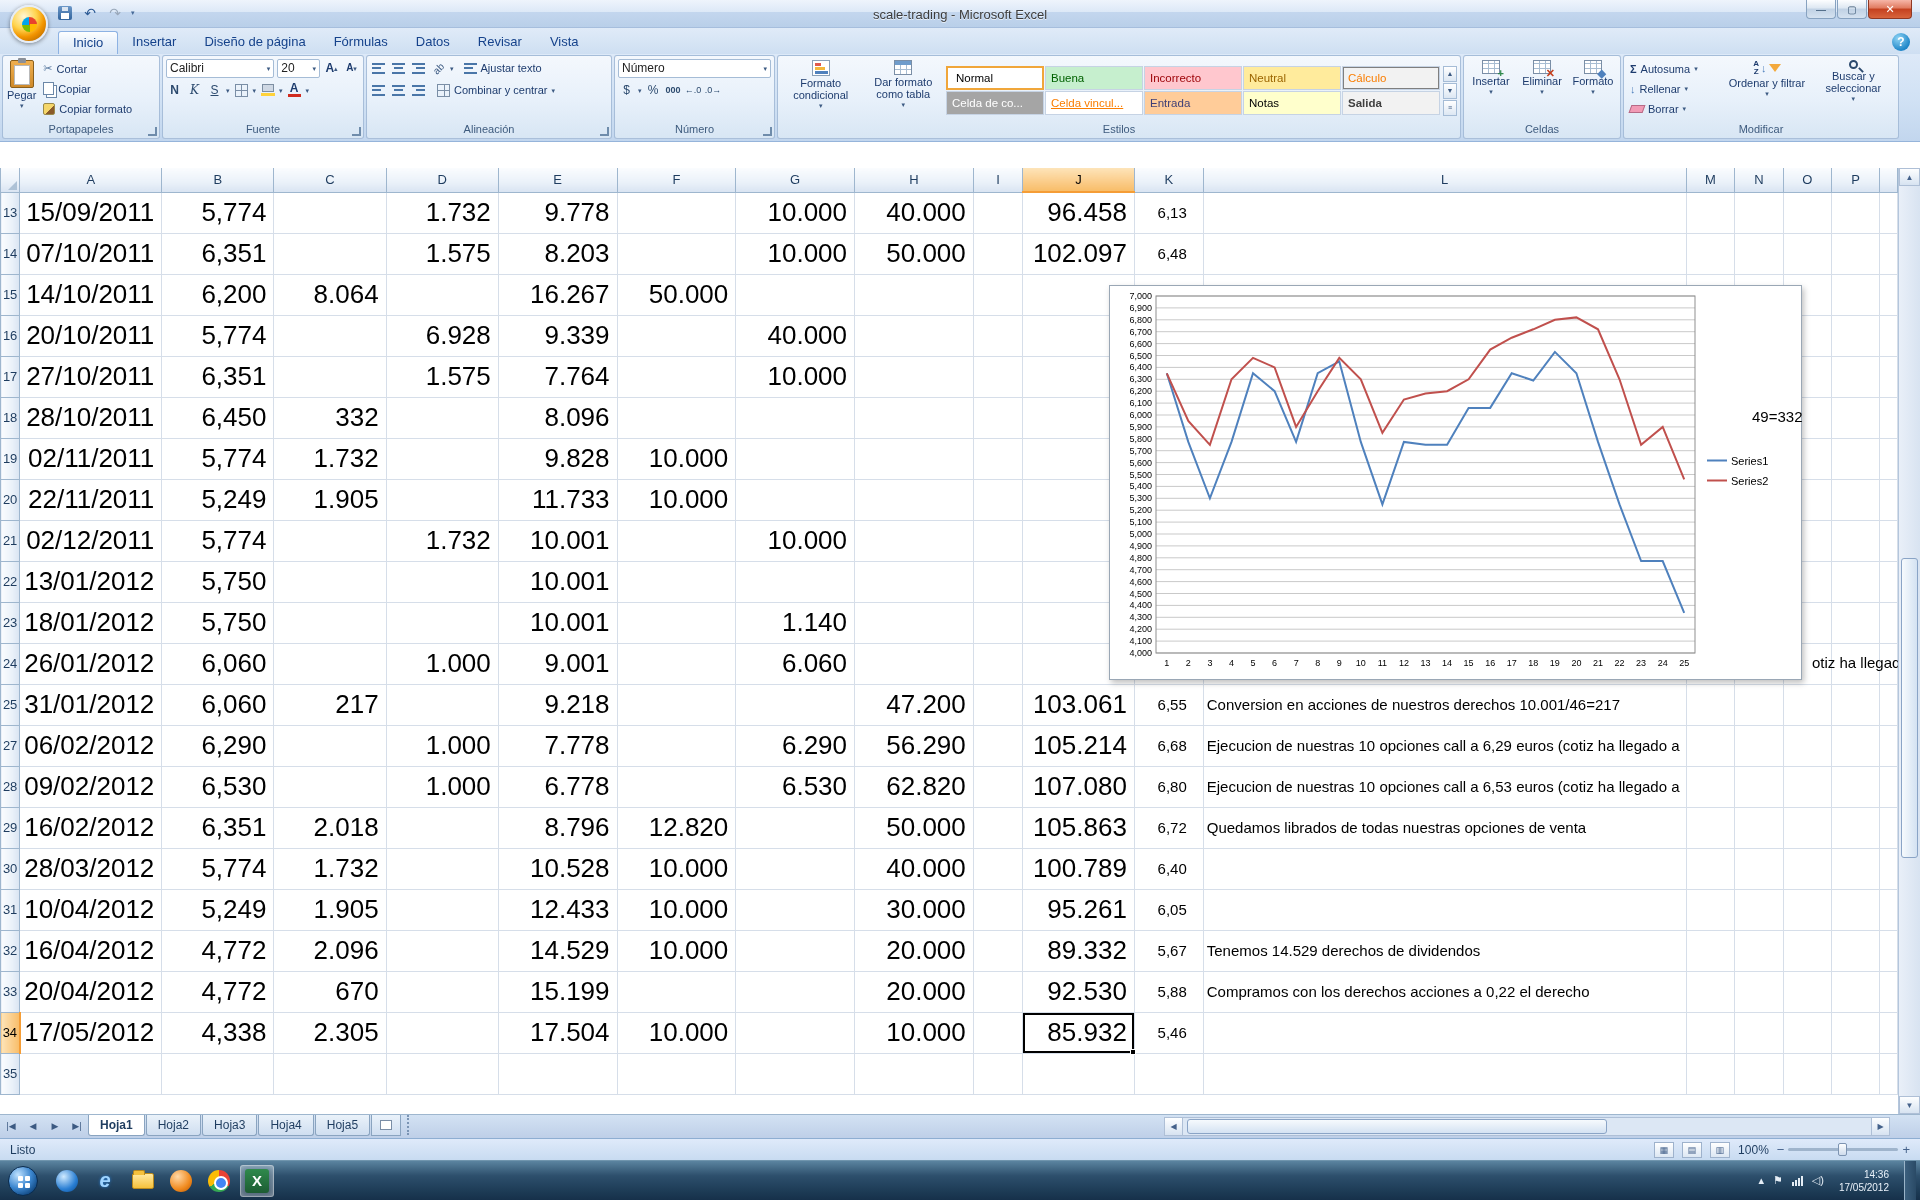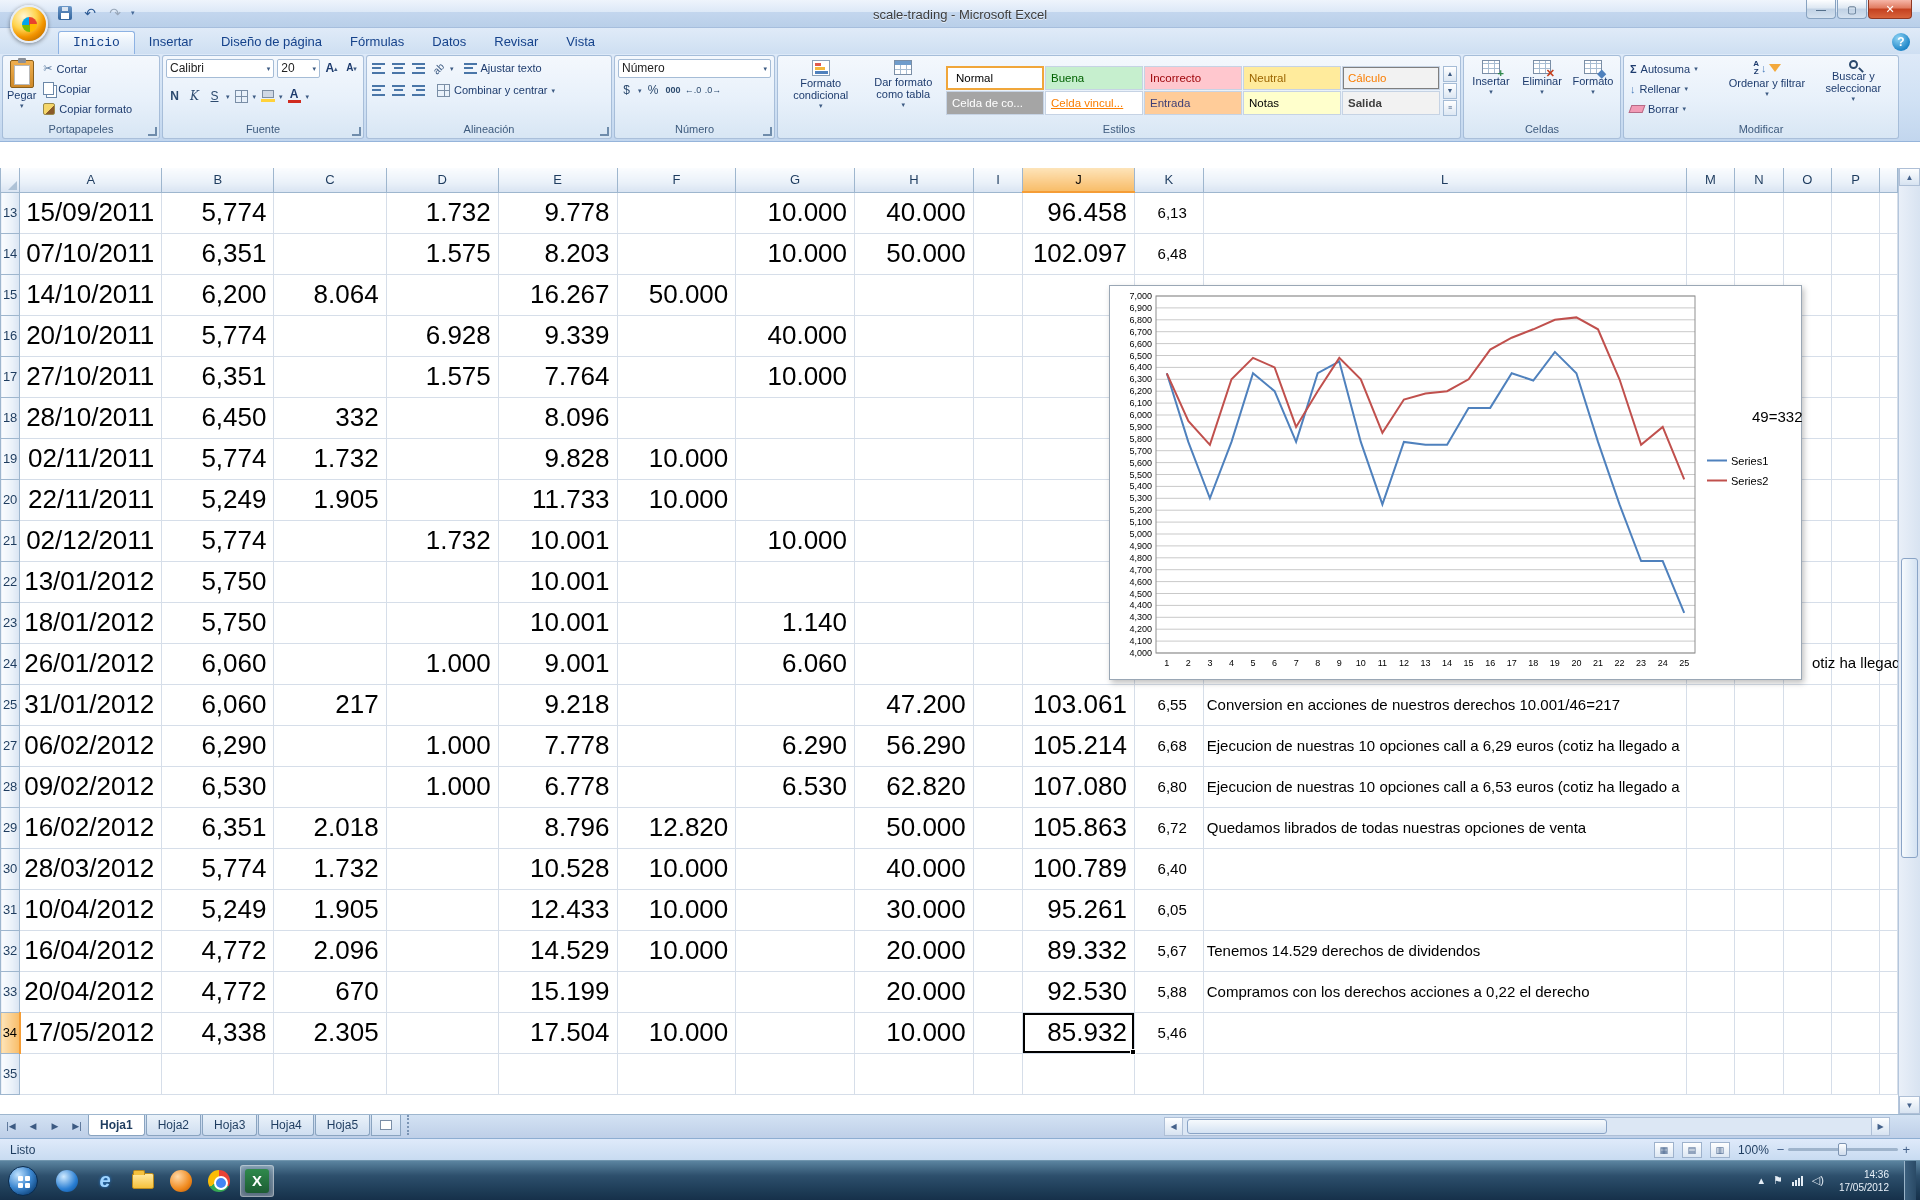--- a/index.html
+++ b/index.html
@@ -18,21 +18,21 @@
 .i-save::after{content:"";position:absolute;left:4px;top:1px;width:6px;height:4px;background:#dce6f2;}
 .qdd{font-size:7px;color:#466a98;}
 #title-text{position:absolute;left:0;right:0;top:7px;text-align:center;font-size:13px;color:#3c3c3c;text-shadow:0 1px 0 #ffffffaa;}
 #winbtns{position:absolute;right:8px;top:0;display:flex;z-index:70;}
 .winbtn{width:30px;height:19px;border:1px solid #87a2c0;border-top:none;border-radius:0 0 4px 4px;background:linear-gradient(#fdfeff,#dde7f2 45%,#c0d1e4 50%,#d5e2f0);display:flex;align-items:center;justify-content:center;font-size:10px;color:#33506e;margin-left:1px;}
 .winbtn.close{width:44px;background:linear-gradient(#f6b6a8,#e07a5f 45%,#c4401f 50%,#d8643c);color:#fff;border-color:#903823;font-size:11px;}
 
 
 #tabstrip{top:28px;height:26px;background:linear-gradient(#e0ebf8,#cedff2);display:flex;align-items:flex-end;padding-left:58px;}
 .rtab{height:23px;line-height:22px;padding:0 14px;font-size:13px;color:#15428b;border-radius:3px 3px 0 0;}
-.rtab.active{background:linear-gradient(#fdfeff,#ecf3fb 40%,#dae7f6);border:1px solid #8db2e3;border-bottom:none;font-family:Liberation Mono, monospace;}
+.rtab.active{background:linear-gradient(#fdfeff,#ecf3fb 40%,#dae7f6);border:1px solid #8db2e3;border-bottom:none;}
 #help-btn{position:absolute;right:10px;bottom:3px;width:18px;height:18px;border-radius:50%;background:radial-gradient(circle at 35% 30%,#8fd4f5,#1f86c8 70%);color:#fff;font-size:12px;font-weight:bold;text-align:center;line-height:18px;}
 
 
 #ribbon{top:54px;height:88px;background:linear-gradient(#dde9f8,#d0e1f4 55%,#c2d6ee);border-bottom:1px solid #96b4da;display:flex;padding:1px 2px 2px;gap:2px;}
 .rgroup{height:84px;border:1px solid rgba(156,181,212,.85);border-radius:3px;background:linear-gradient(#f4f8fd,#e7f0fa 55%,#d8e6f4);display:flex;flex-direction:column;position:relative;flex:0 0 auto;}
 .rg-body{flex:1;display:flex;align-items:stretch;padding:2px 3px 0;gap:3px;}
 .rg-label{height:15px;line-height:13px;text-align:center;font-size:11px;color:#3e5b7e;}
 .launcher{position:absolute;right:2px;bottom:2px;width:9px;height:9px;border-right:2px solid #6f8cab;border-bottom:2px solid #6f8cab;}
 .bigbtn{display:flex;flex-direction:column;align-items:center;justify-content:flex-start;font-size:11px;color:#1e3c6e;text-align:center;gap:1px;padding:2px 1px 0;border-radius:3px;line-height:12px;}
 .dd{font-size:7px;color:#3c5a82;line-height:7px;}
@@ -206,21 +206,21 @@
               <span class="i-brush"></span>
               <span>Copiar formato</span>
             </div>
         </div>
       </div>
       <div class="rg-label">Portapapeles</div>
       <span class="launcher"></span>
     </div>
 
     <div class="rgroup" style="width:202px">
-      <div class="rg-body" style="flex-direction:column;gap:8px;">
+      <div class="rg-body" style="flex-direction:column;gap:2px;">
         <div class="rrow">
           <div class="combo" style="width:112px">
               <span>Calibri</span>
               <span class="dd">▾</span>
             </div>
           <div class="combo" style="width:44px">
               <span>20</span>
               <span class="dd">▾</span>
             </div>
           <span class="tbtn">

